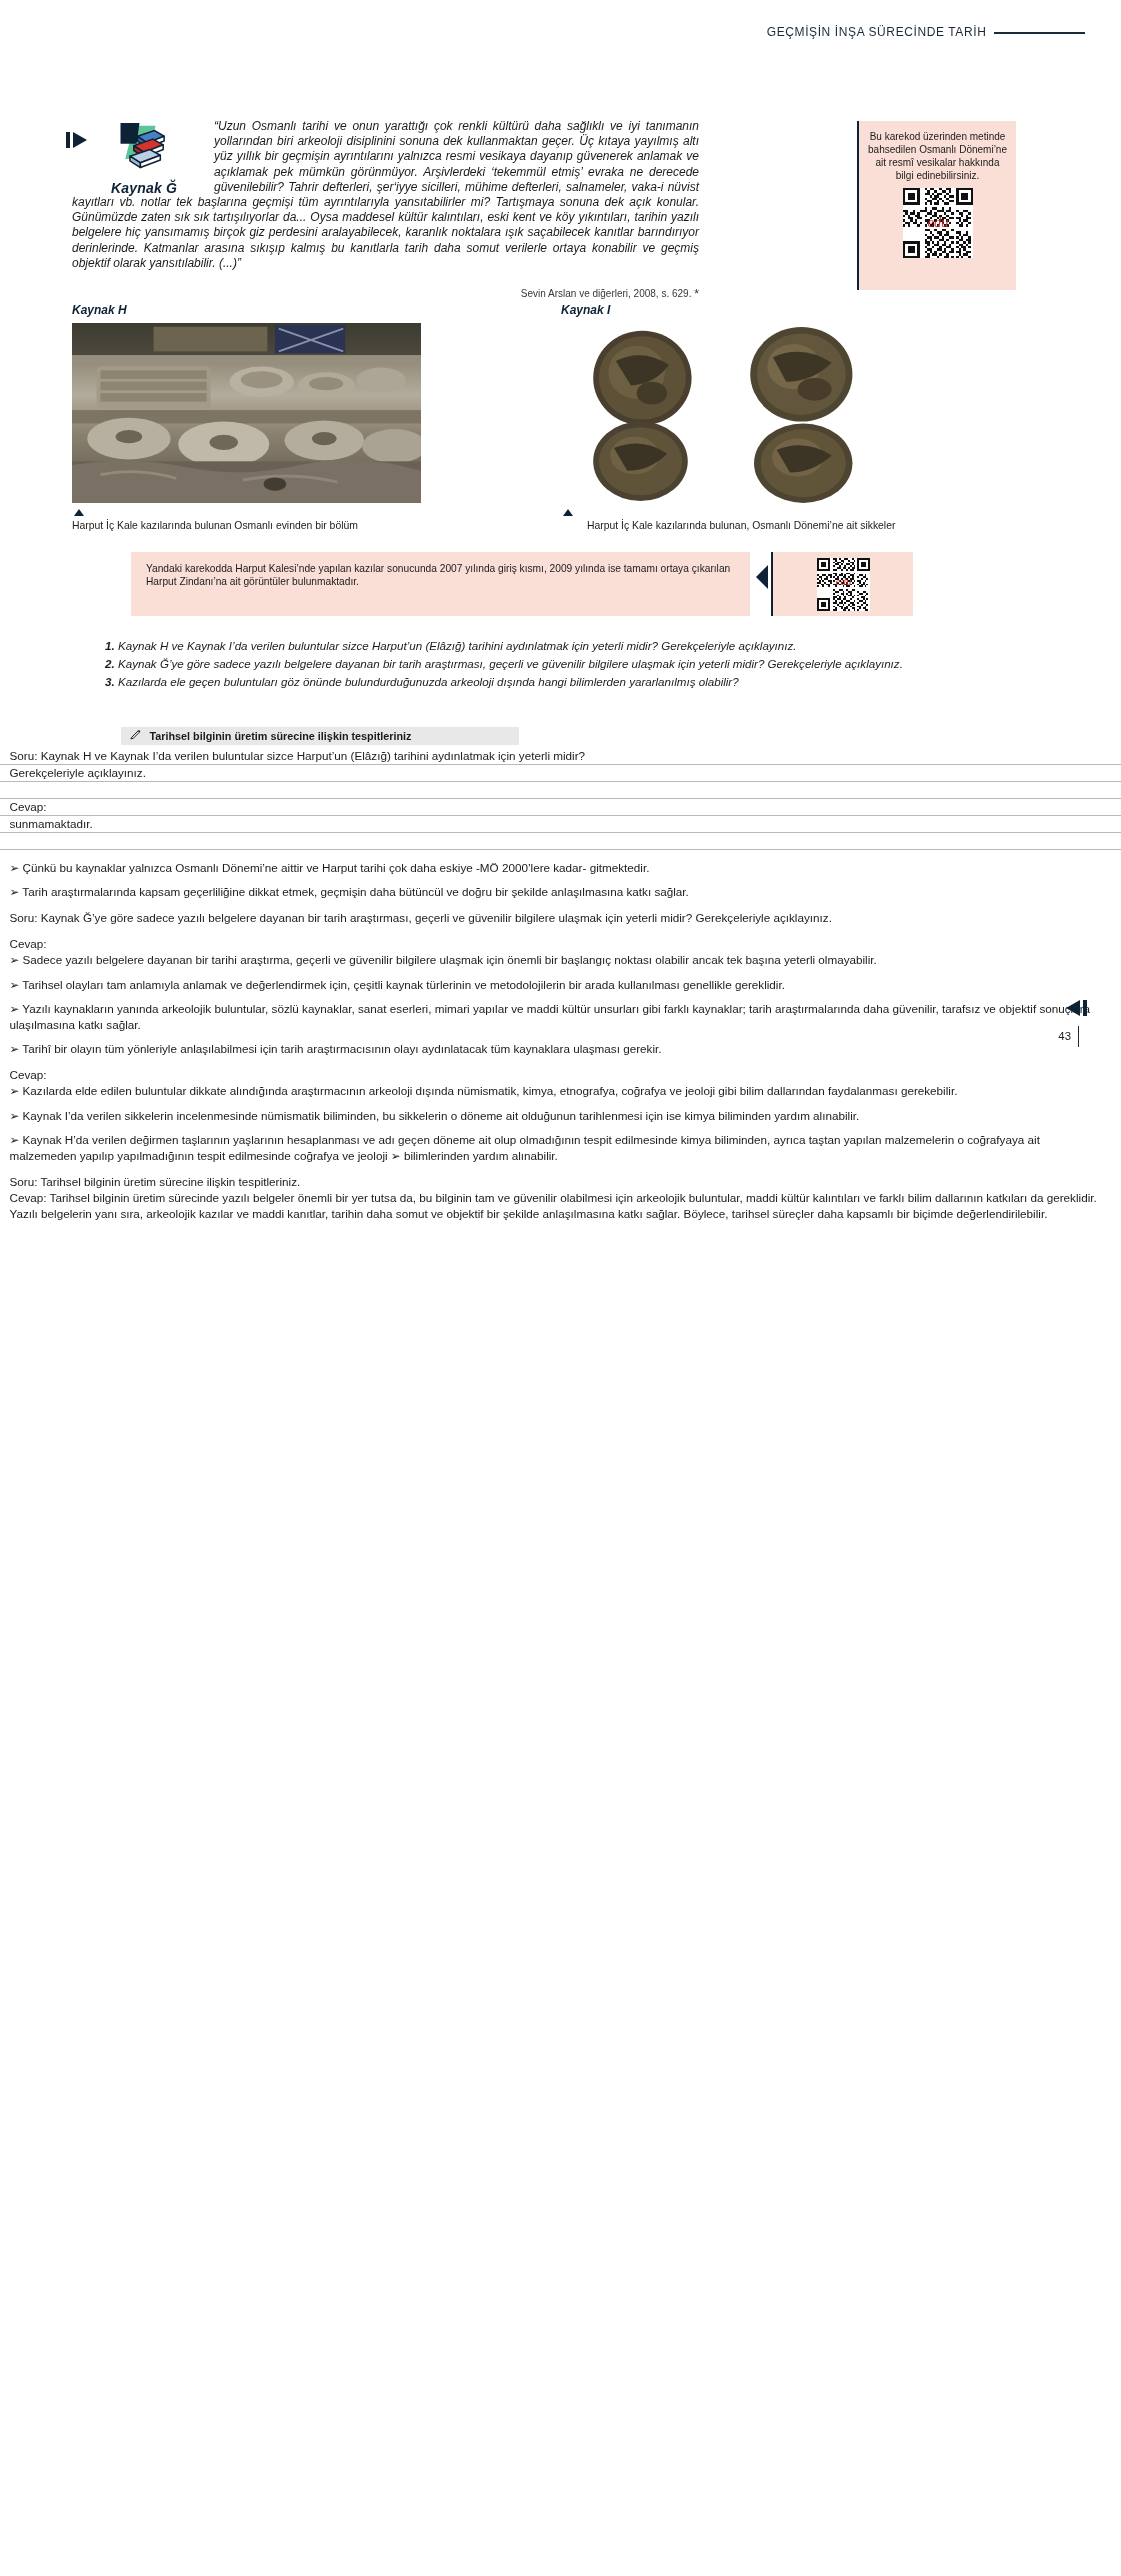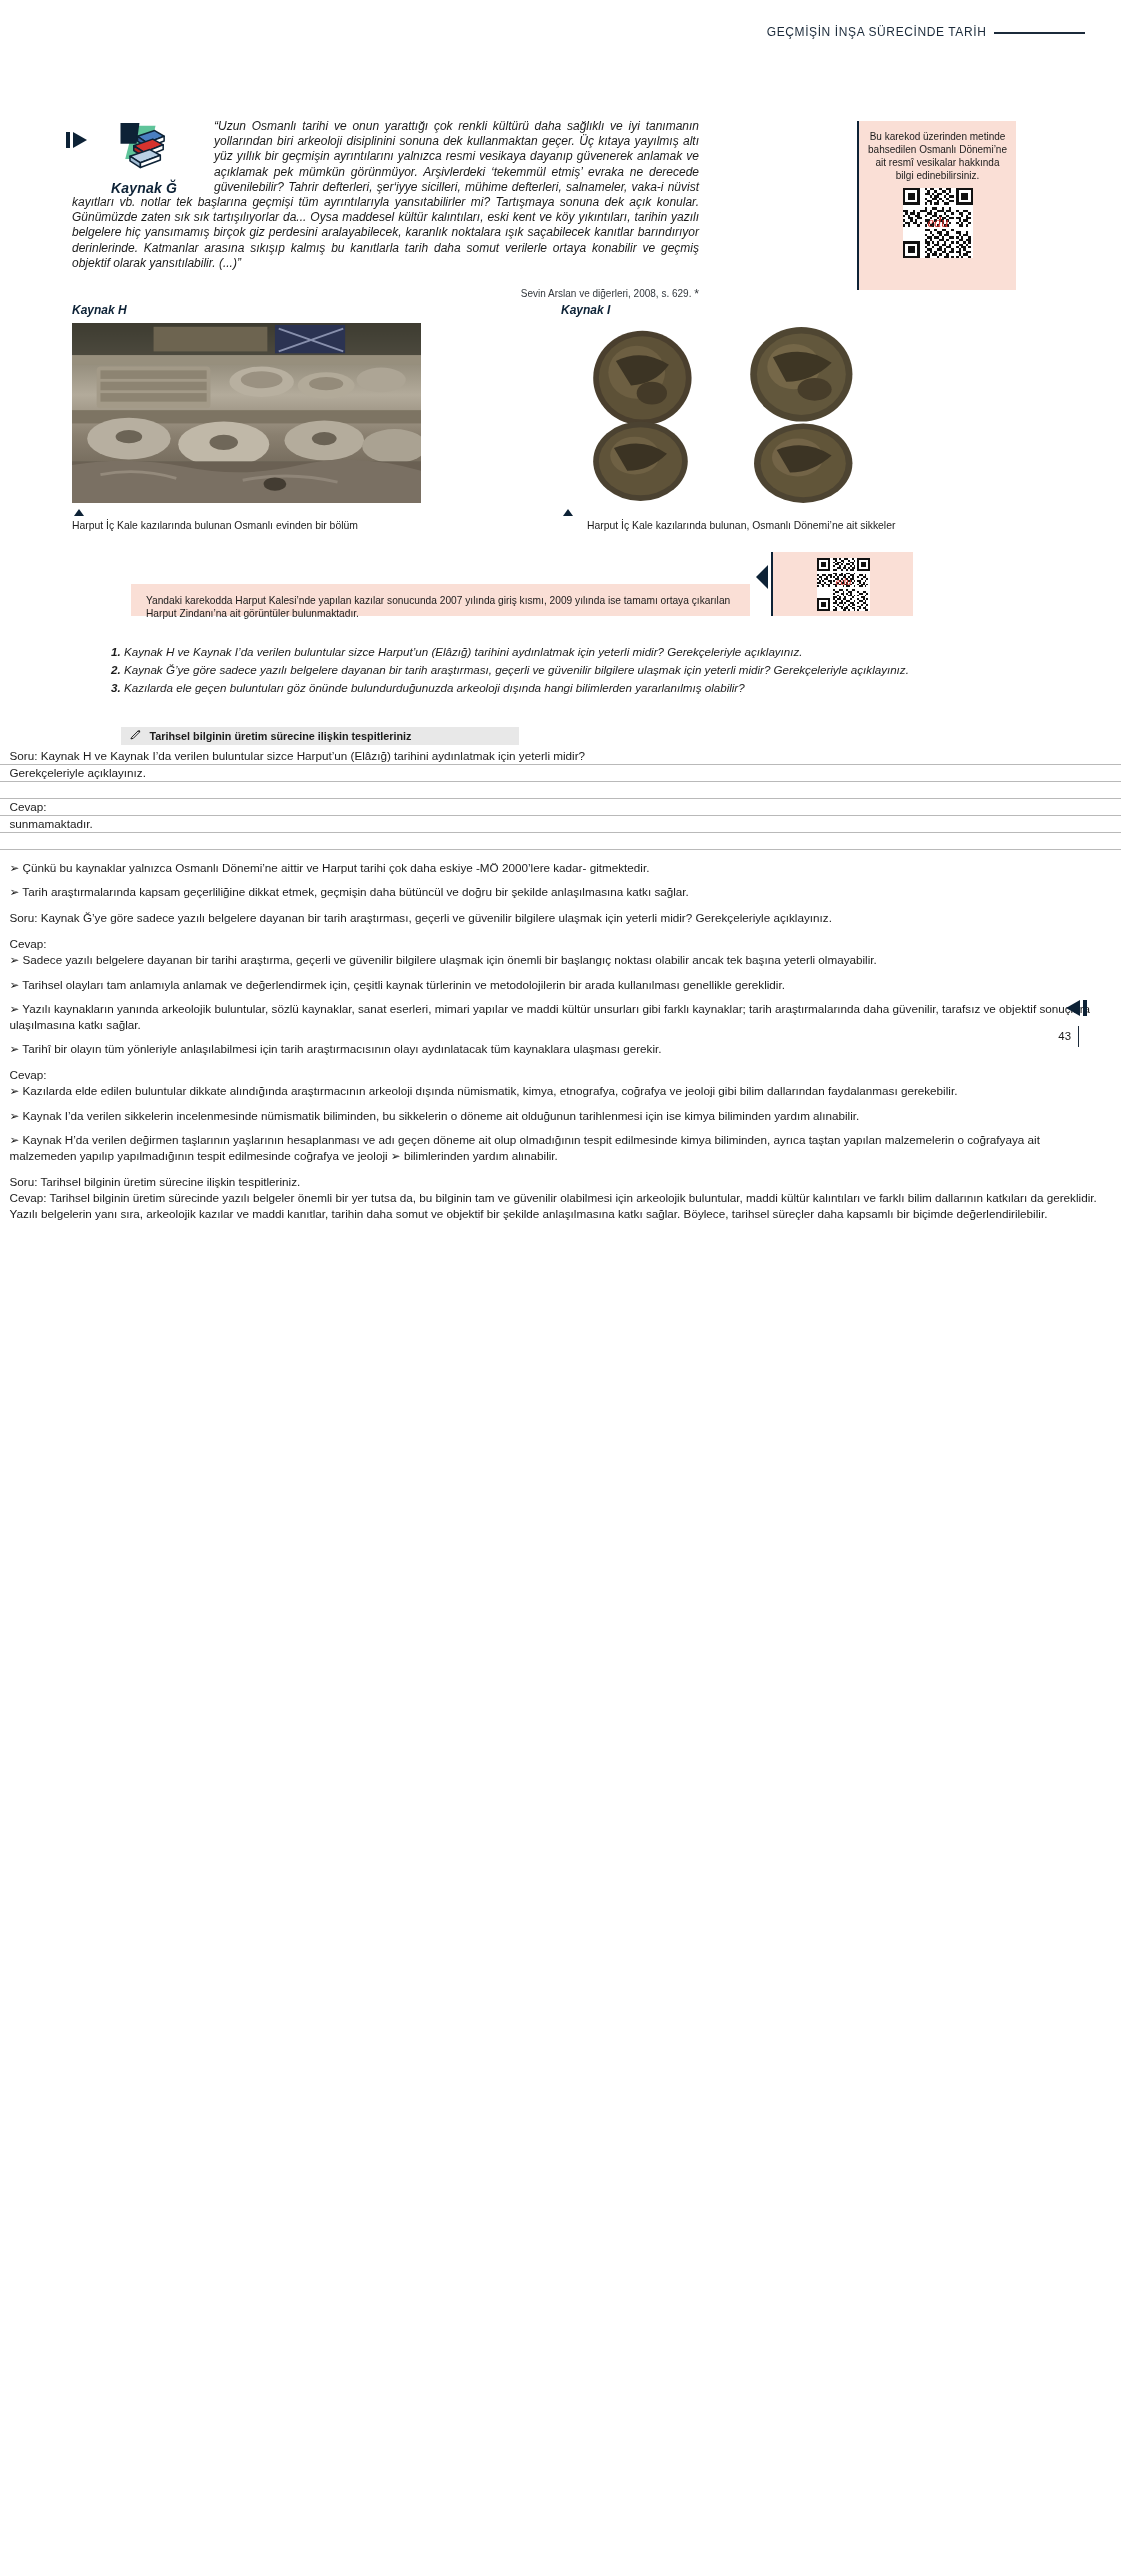--- a/index.html
+++ b/index.html
@@ -206,21 +206,20 @@
     display: flex;
   }
   .info-strip .body {
     flex: 1;
     background: #fadfd6;
     padding: 9.5px 13.3px 7.6px 15px;
     box-sizing: border-box;
     font-size: 10.2px;
     line-height: 13px;
     color: #1b1b1b;
-    margin-top: 32px;
   }
   .info-strip .notch {
     width: 21px;
     position: relative;
     background: transparent;
   }
   .info-strip .notch::before {
     content: "";
     position: absolute;
     left: 5.7px;
@@ -254,21 +253,21 @@
     width: 852px;
   }
   .questions li {
     font-style: italic;
     font-size: 11.6px;
     line-height: 15.3px;
     margin-bottom: 2.8px;
     color: #1b1b1b;
   }
   .questions ol {
-    margin: 12px;
+    margin: 6px;
     padding-left: 21px;
   }
   .questions li::marker {
     font-weight: bold;
     font-style: italic;
   }
 
   
   .ws-header {
     position: absolute;

